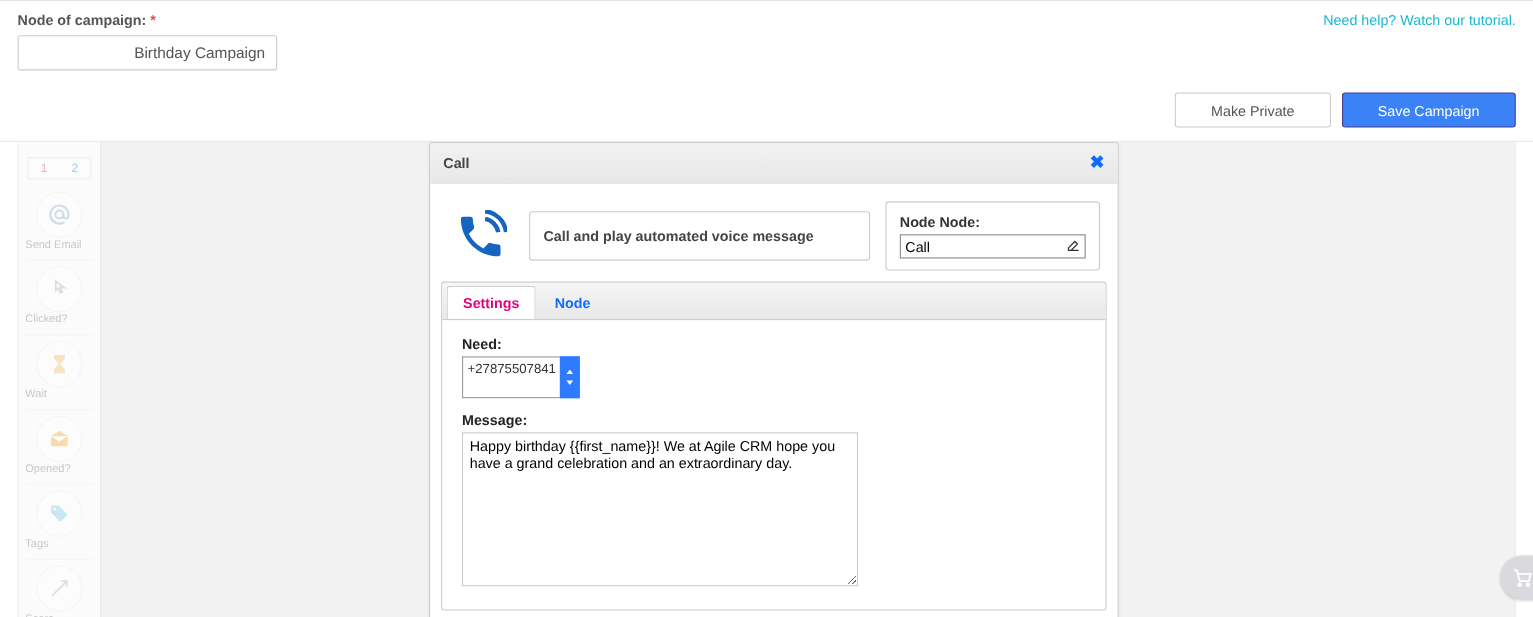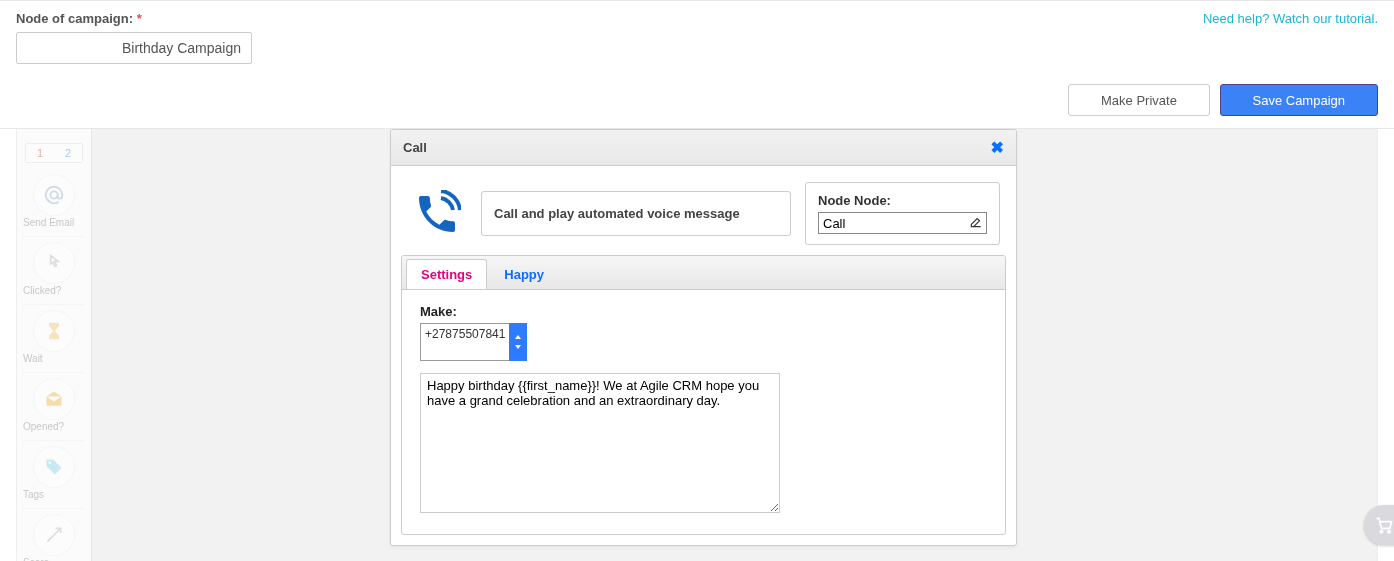--- a/index.html
+++ b/index.html
@@ -168,35 +168,36 @@
               </svg>
           </span>
         </div>
       </div>
     </div>
 
     <div class="dialog-body">
       <div class="inner-panel">
         <div class="inner-tabs">
           <div class="inner-tab active">Settings</div>
-          <div class="inner-tab inactive">Happy</div>
+          <div class="inner-tab inactive">Node</div>
         </div>
         <div class="inner-content">
           <div class="form-group">
-            <label class="form-label">Make:</label>
+            <label class="form-label">Need:</label>
             <div class="select-wrap">
               <div class="from-select" style="min-width:86px; line-height:20px;">+27875507841</div>
               <div class="select-btn">
                 <svg width="10" height="14" viewBox="0 0 10 14">
                     <path fill="#fff" d="M5 0l3 4H2zM5 14l3-4H2z"></path>
                   </svg>
               </div>
             </div>
           </div>
           <div class="form-group" style="margin-bottom:0">
+            <label class="form-label">Message:</label>
             <textarea class="message-ta" style="">Happy birthday {{first_name}}! We at Agile CRM hope you have a grand celebration and an extraordinary day.</textarea>
           </div>
         </div>
       </div>
     </div>
   </div>
 
 </div>
 
 <div class="float-badge">

